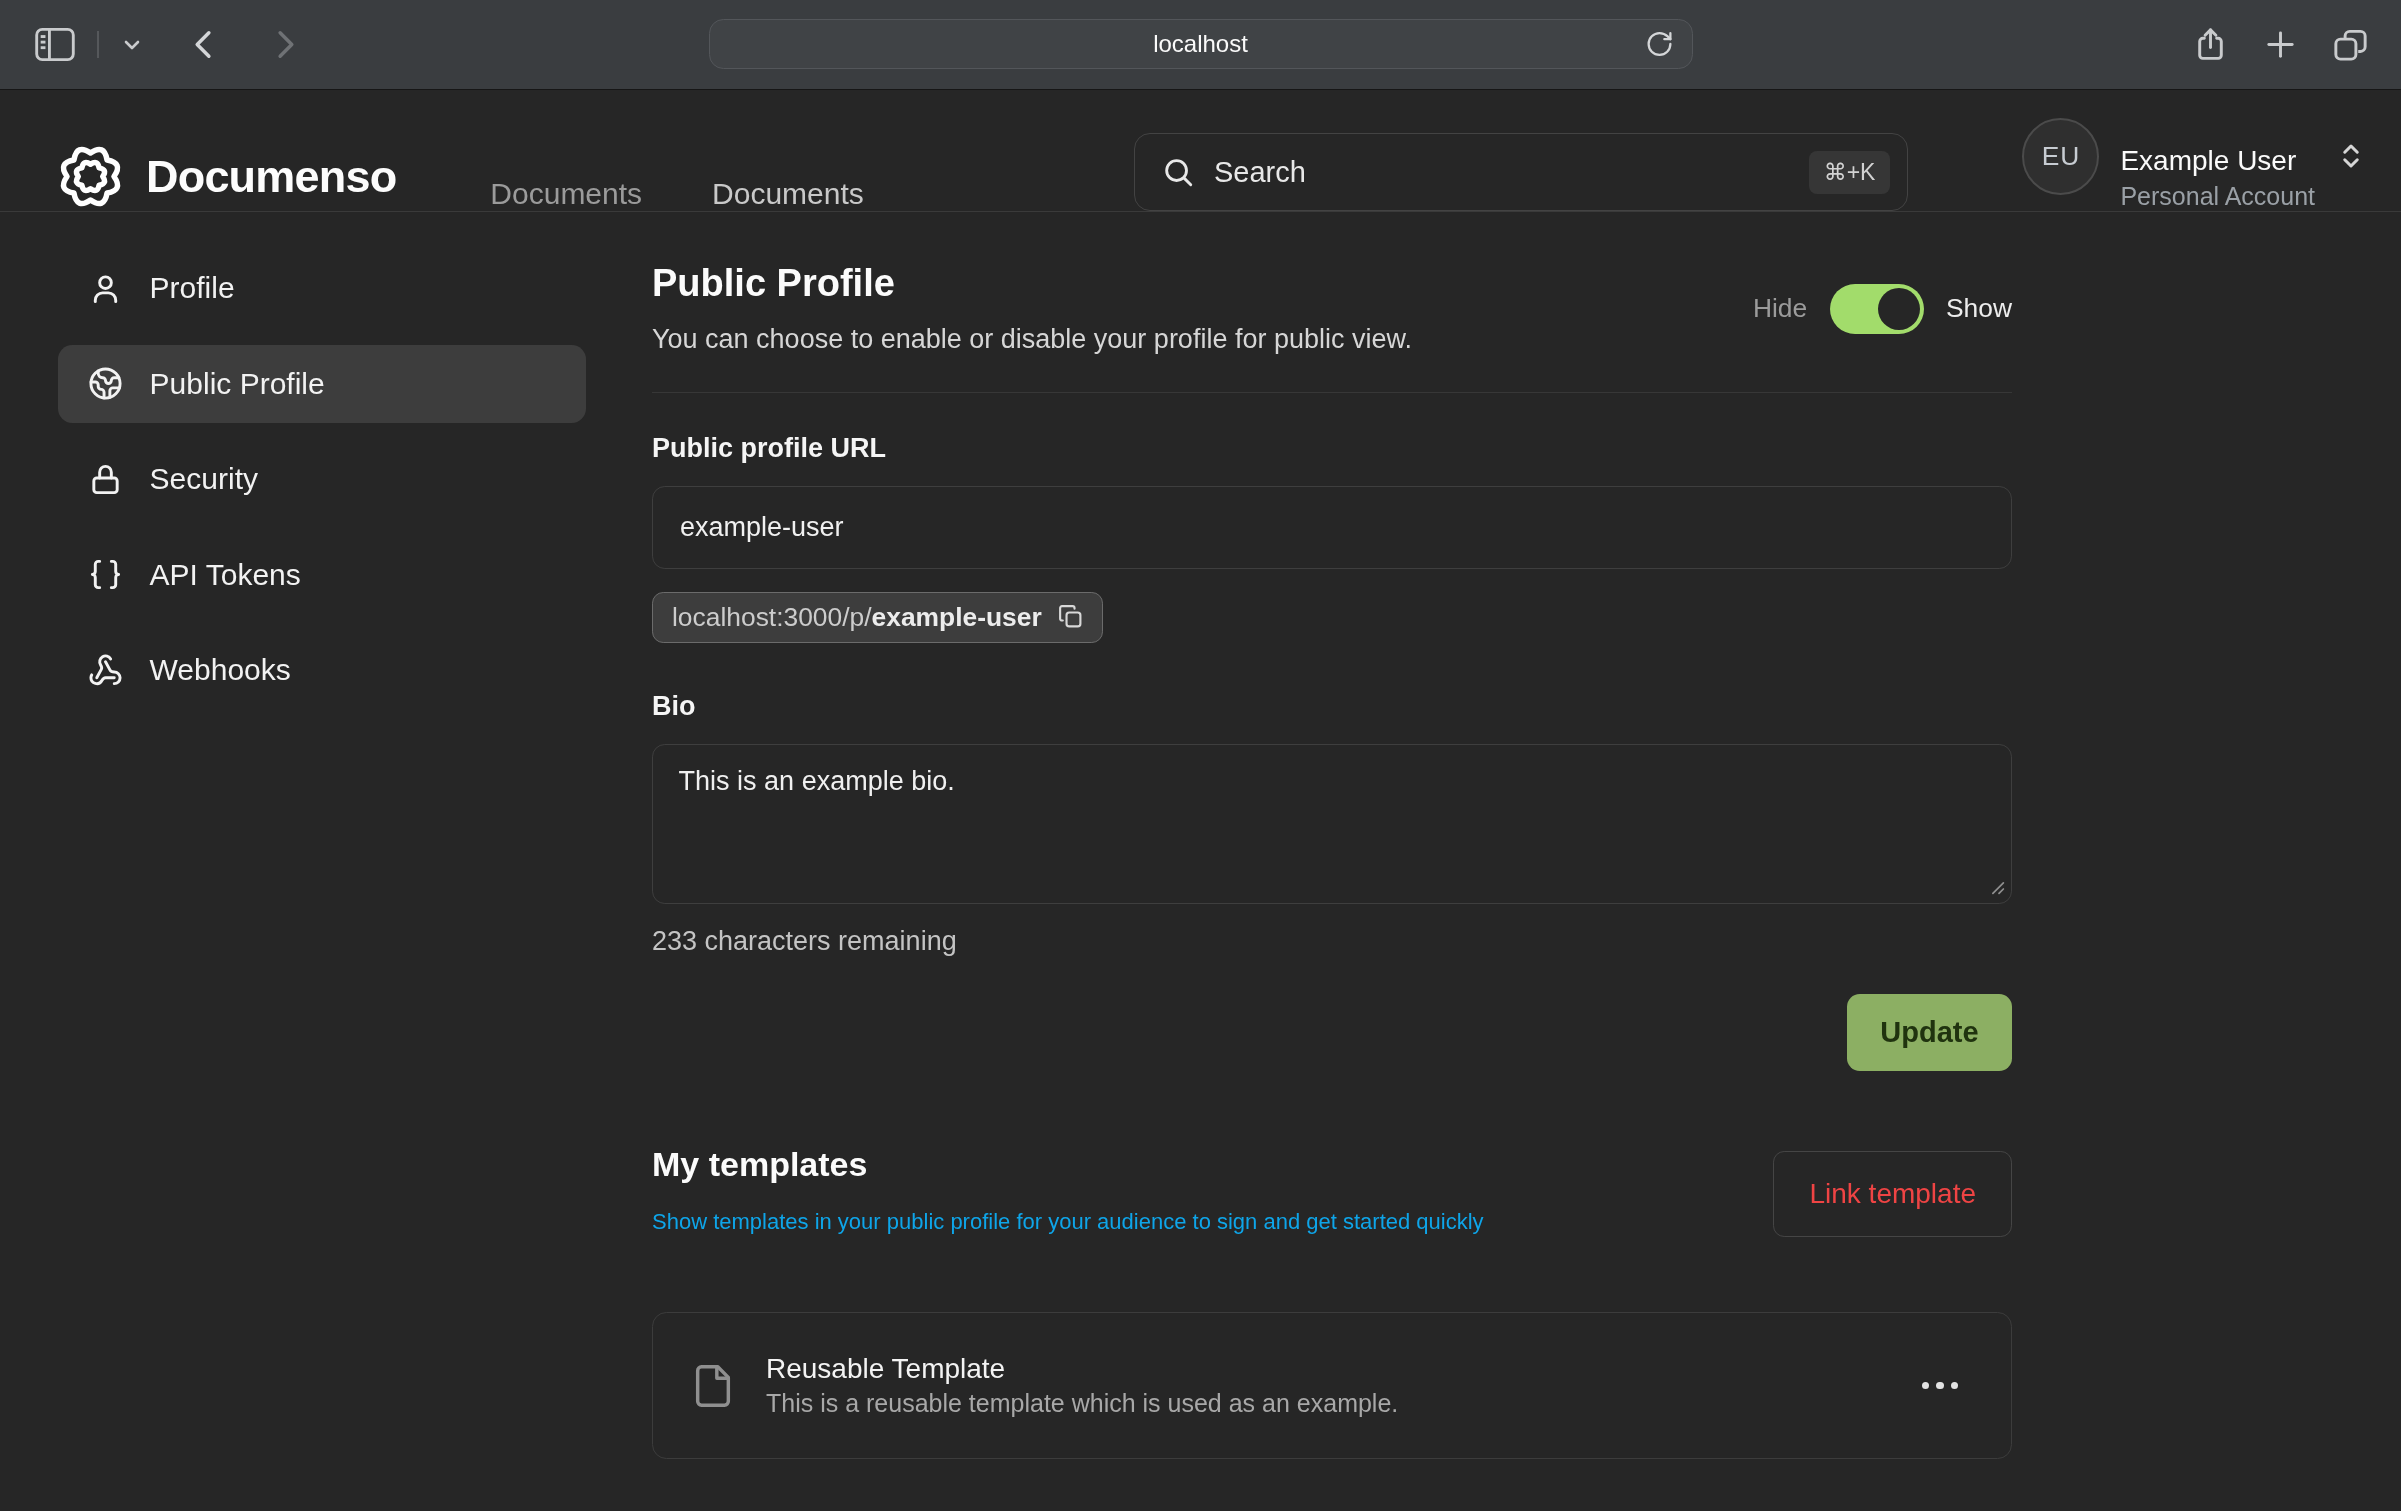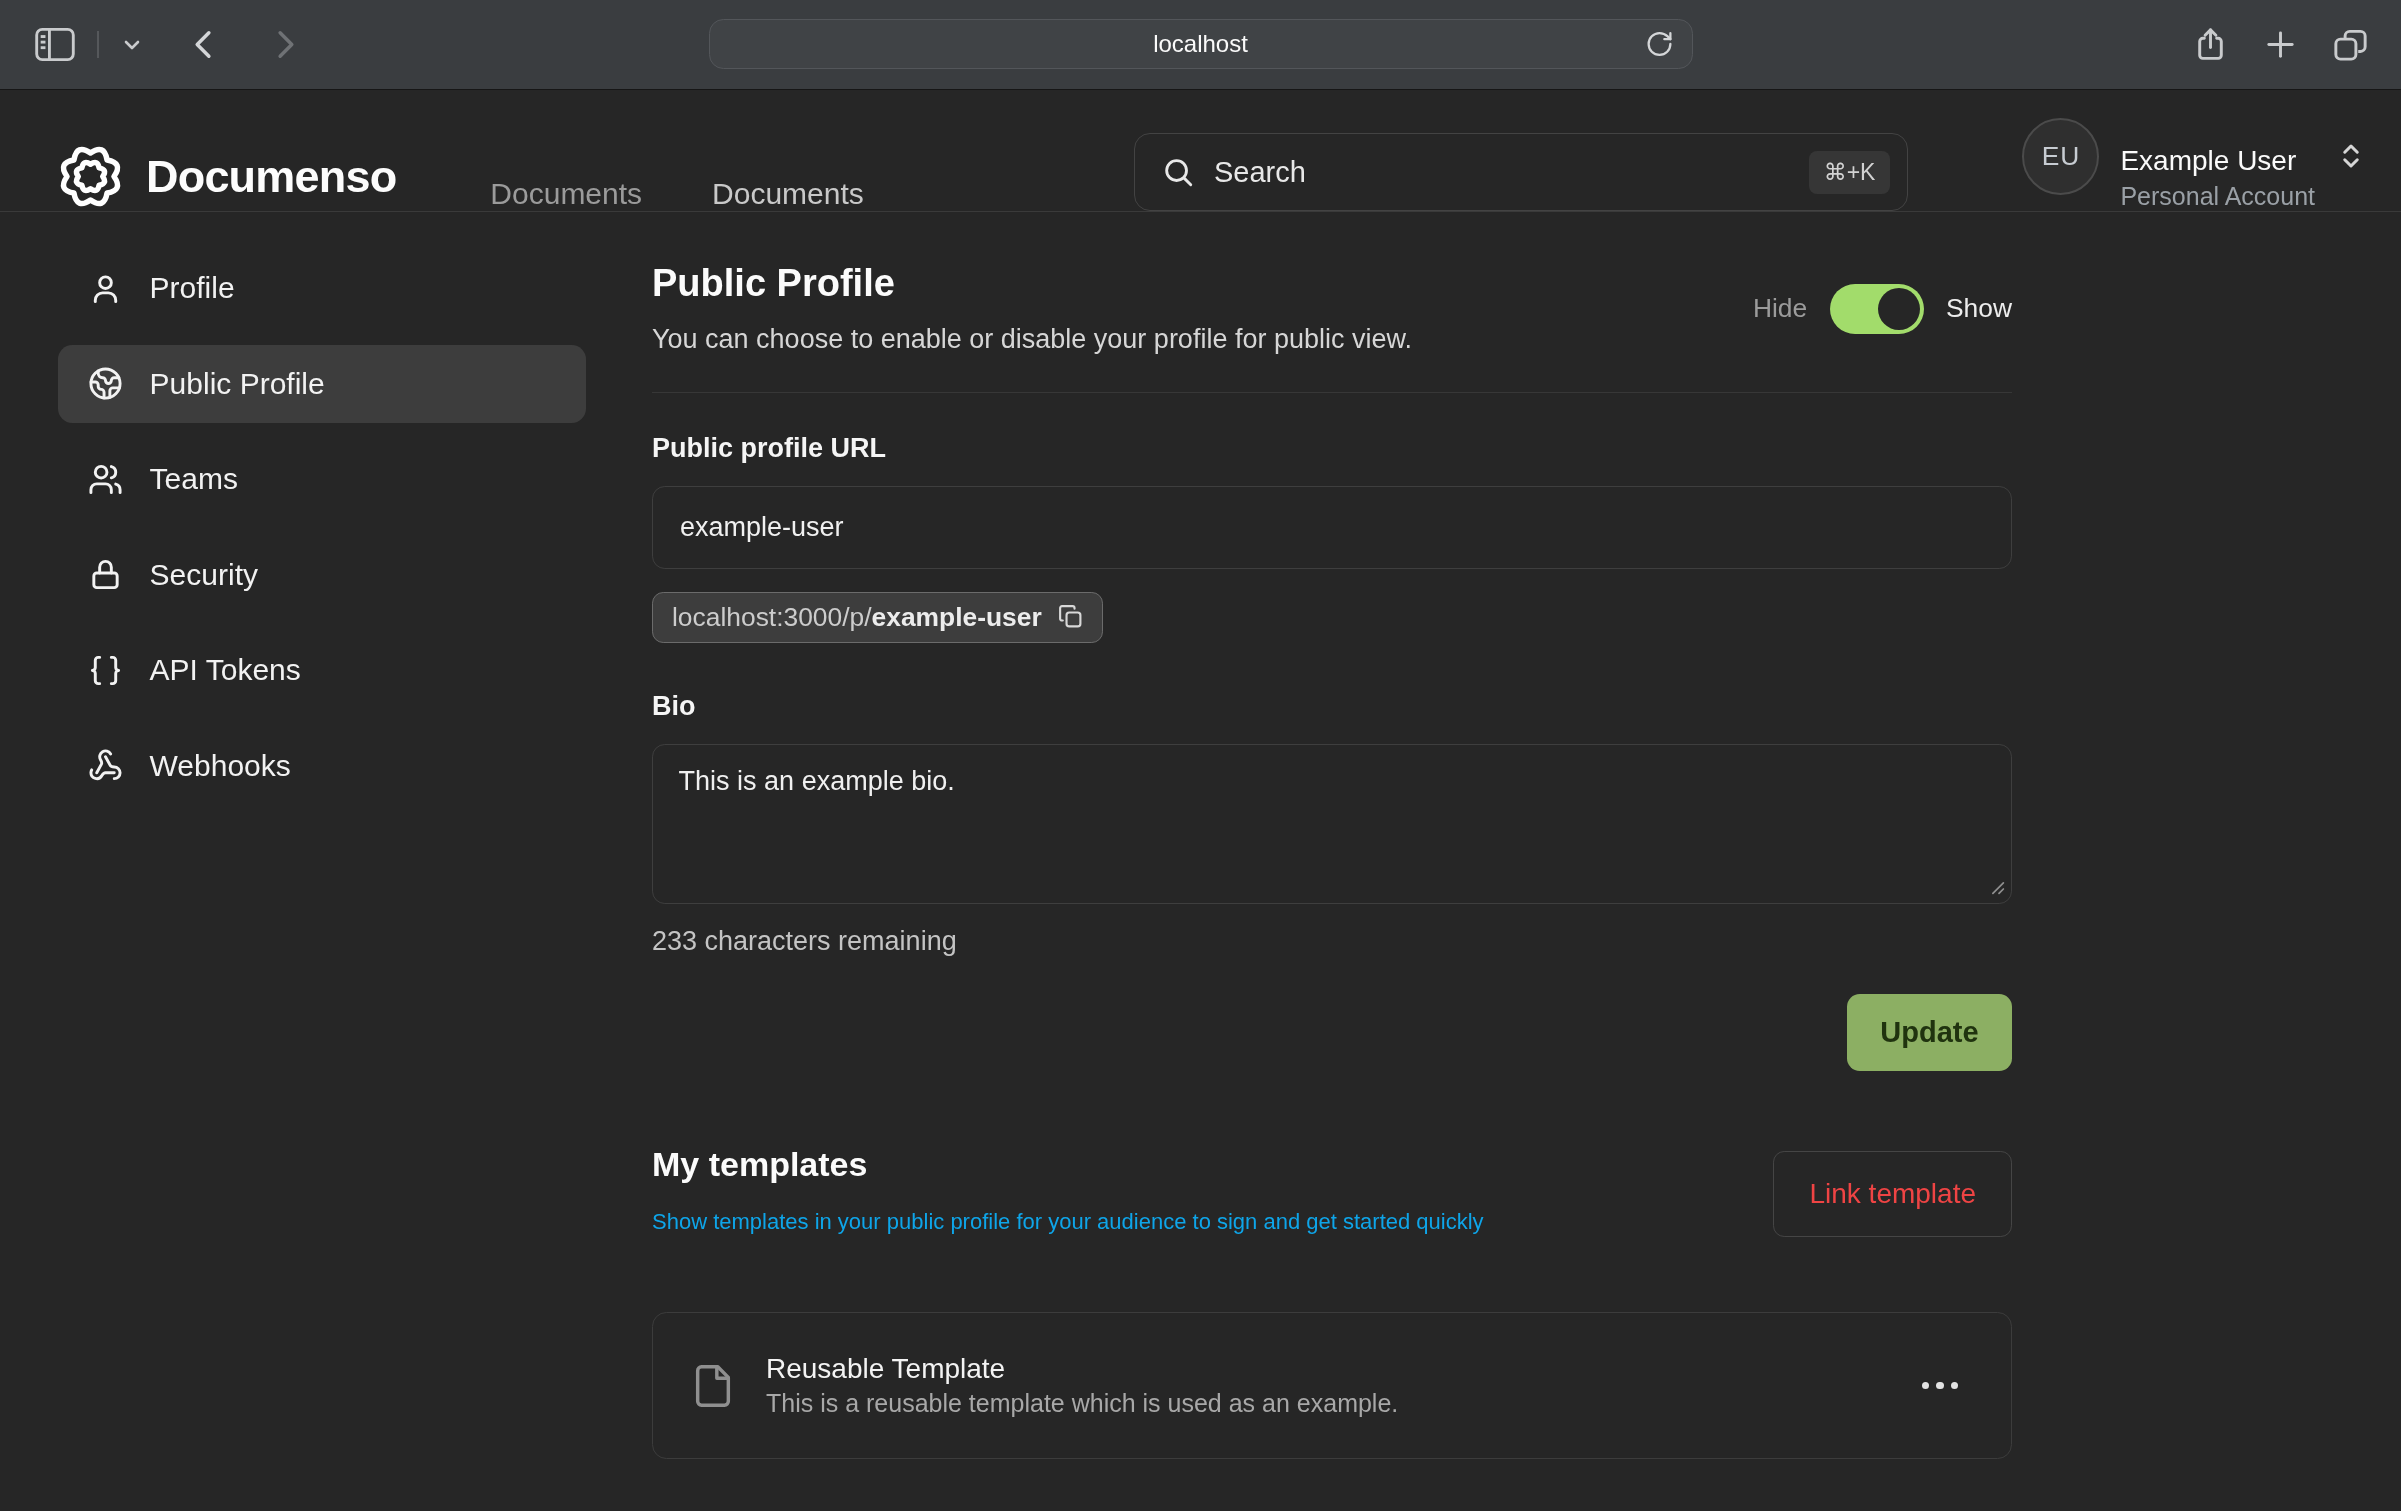--- a/index.html
+++ b/index.html
@@ -272,31 +272,20 @@
     <div class="side-item active">
       <span class="side-icon">
         <svg width="35" height="35" viewBox="0 0 24 24" fill="none" stroke="#f2f2f2" stroke-width="2" stroke-linecap="round" stroke-linejoin="round">
           <circle cx="12" cy="12" r="10"></circle>
           <path d="M21.54 15H17a2 2 0 0 0-2 2v4.54"></path>
           <path d="M7 3.34V5a3 3 0 0 0 3 3 2 2 0 0 1 2 2c0 1.1.9 2 2 2a2 2 0 0 0 2-2c0-1.1.9-2 2-2h3.17"></path>
           <path d="M11 21.95V18a2 2 0 0 0-2-2 2 2 0 0 1-2-2v-1a2 2 0 0 0-2-2H2.05"></path>
         </svg>
       </span>
       <span class="side-label">Public Profile</span>
-    </div>
-    <div class="side-item">
-      <span class="side-icon">
-        <svg width="35" height="35" viewBox="0 0 24 24" fill="none" stroke="#f2f2f2" stroke-width="2" stroke-linecap="round" stroke-linejoin="round">
-            <path d="M16 21v-2a4 4 0 0 0-4-4H6a4 4 0 0 0-4 4v2"></path>
-            <circle cx="9" cy="7" r="4"></circle>
-            <path d="M22 21v-2a4 4 0 0 0-3-3.87"></path>
-            <path d="M16 3.13a4 4 0 0 1 0 7.75"></path>
-          </svg>
-      </span>
-      <span class="side-label">Teams</span>
     </div>
     <div class="side-item">
       <span class="side-icon">
         <svg width="35" height="35" viewBox="0 0 24 24" fill="none" stroke="#f2f2f2" stroke-width="2" stroke-linecap="round" stroke-linejoin="round">
             <rect x="4" y="11" width="16" height="10" rx="2"></rect>
             <path d="M8 11V7a4 4 0 0 1 8 0v4"></path>
           </svg>
       </span>
       <span class="side-label">Security</span>
     </div>

